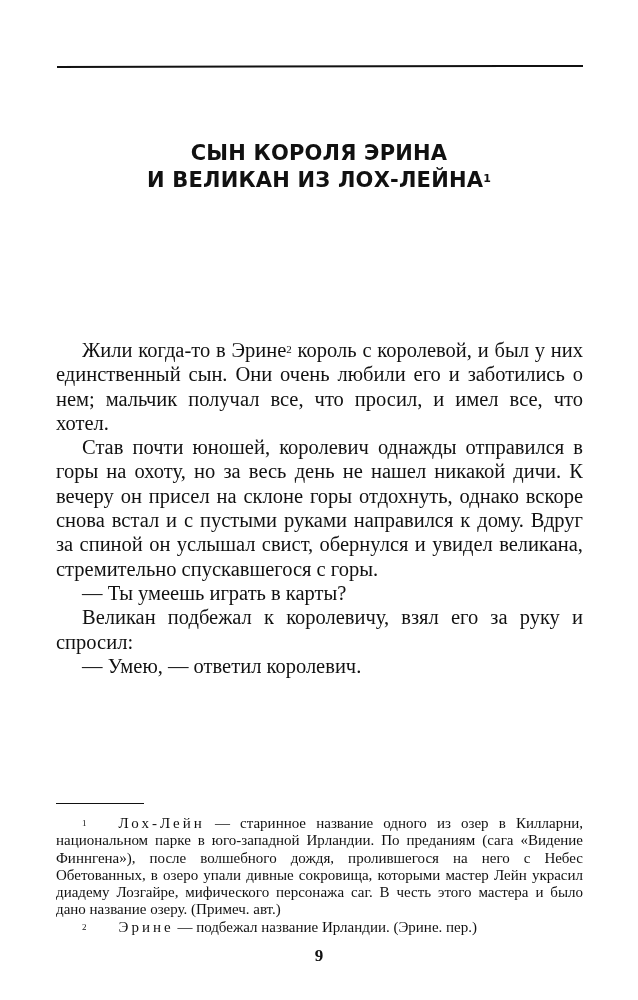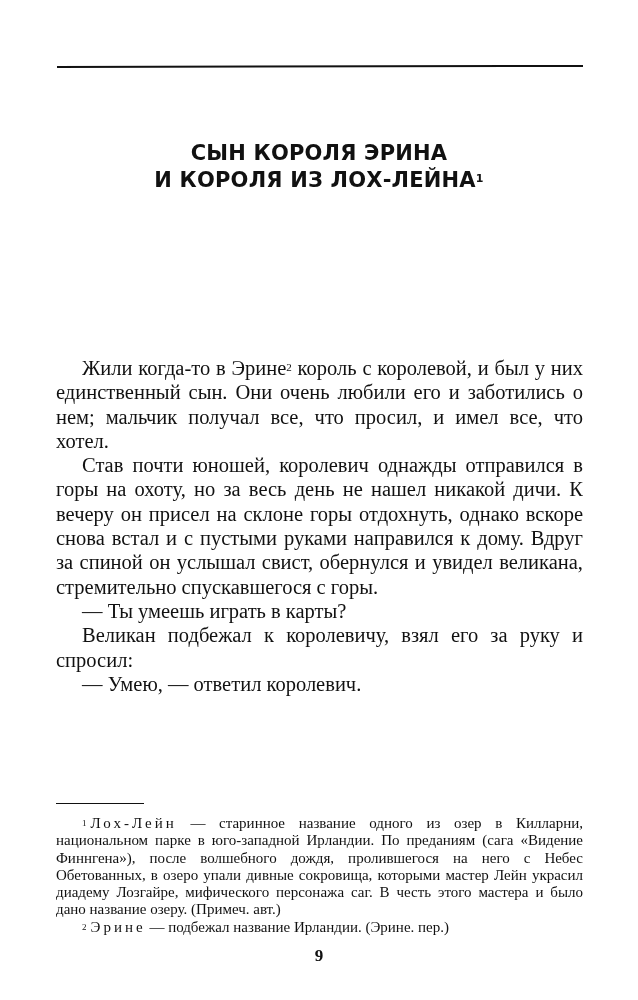--- a/index.html
+++ b/index.html
@@ -2,41 +2,41 @@
 <html><head>
   <meta charset="utf-8">
   <style>
     html, body { margin: 0; padding: 0; background: #ffffff; }
     body { width: 638px; height: 1000px; position: relative; overflow: hidden; color: #111111; }
     .rule-top { position: absolute; left: 57px; top: 66px; width: 526px; height: 2px; background: #111; transform: rotate(-0.12deg); transform-origin: left center; }
     .title { position: absolute; left: 0; top: 140px; width: 638px; text-align: center;
              font-family: "DejaVu Sans", sans-serif; font-weight: bold; font-size: 21px; line-height: 27px; letter-spacing: 0.2px; }
     .title sup { font-size: 11px; vertical-align: top; position: relative; top: -2px; }
     .body { position: absolute; left: 56px; top: 338px; width: 527px;
-            font-family: "Liberation Serif", serif; font-size: 20.5px; line-height: 24.3px; text-align: justify; margin-top: 18px; }
+            font-family: "Liberation Serif", serif; font-size: 20.5px; line-height: 24.3px; text-align: justify; }
     .body p { margin: 0; text-indent: 26px; }
     .body sup { font-size: 11px; vertical-align: top; position: relative; top: -1px; }
     .fn-rule { position: absolute; left: 56px; top: 803px; width: 88px; height: 1px; background: #111; }
     .footnotes { position: absolute; left: 56px; top: 815px; width: 527px;
                  font-family: "Liberation Serif", serif; font-size: 15px; line-height: 17.3px; text-align: justify; }
     .footnotes p { margin: 0; text-indent: 26px; }
     .footnotes sup { font-size: 9px; vertical-align: top; margin-right: 4px; }
-    .spaced { letter-spacing: 3px; }
+    .spaced { letter-spacing: 3px; margin-left: 28px; }
     .ital { }
     .page-num { position: absolute; left: 0; top: 946px; width: 638px; text-align: center;
                 font-family: "Liberation Serif", serif; font-weight: bold; font-size: 17px; }
   </style>
 </head>
 <body>
 
 <div class="rule-top"></div>
 
 <div class="title">
   <div>СЫН КОРОЛЯ ЭРИНА</div>
-  <div><span>И КОРОЛЯ ИЗ ЛОХ-ЛЕЙНА</span><sup>1</sup></div>
+  <div><span>И ВЕЛИКАН ИЗ ЛОХ-ЛЕЙНА</span><sup>1</sup></div>
 </div>
 
 <div class="body">
   <p><span>Жили когда-то в Эрине</span><sup>2</sup><span> король с королевой, и был у них единственный сын. Они очень любили его и заботились о нем; мальчик получал все, что просил, и имел все, что хотел.</span></p>
   <p>Став почти юношей, королевич однажды отправился в горы на охоту, но за весь день не нашел никакой дичи. К вечеру он присел на склоне горы отдохнуть, однако вскоре снова встал и с пустыми руками направился к дому. Вдруг за спиной он услышал свист, обернулся и увидел великана, стремительно спускавшегося с горы.</p>
   <p>— Ты умеешь играть в карты?</p>
   <p>Великан подбежал к королевичу, взял его за руку и спросил:</p>
   <p>— Умею, — ответил королевич.</p>
 </div>
 

